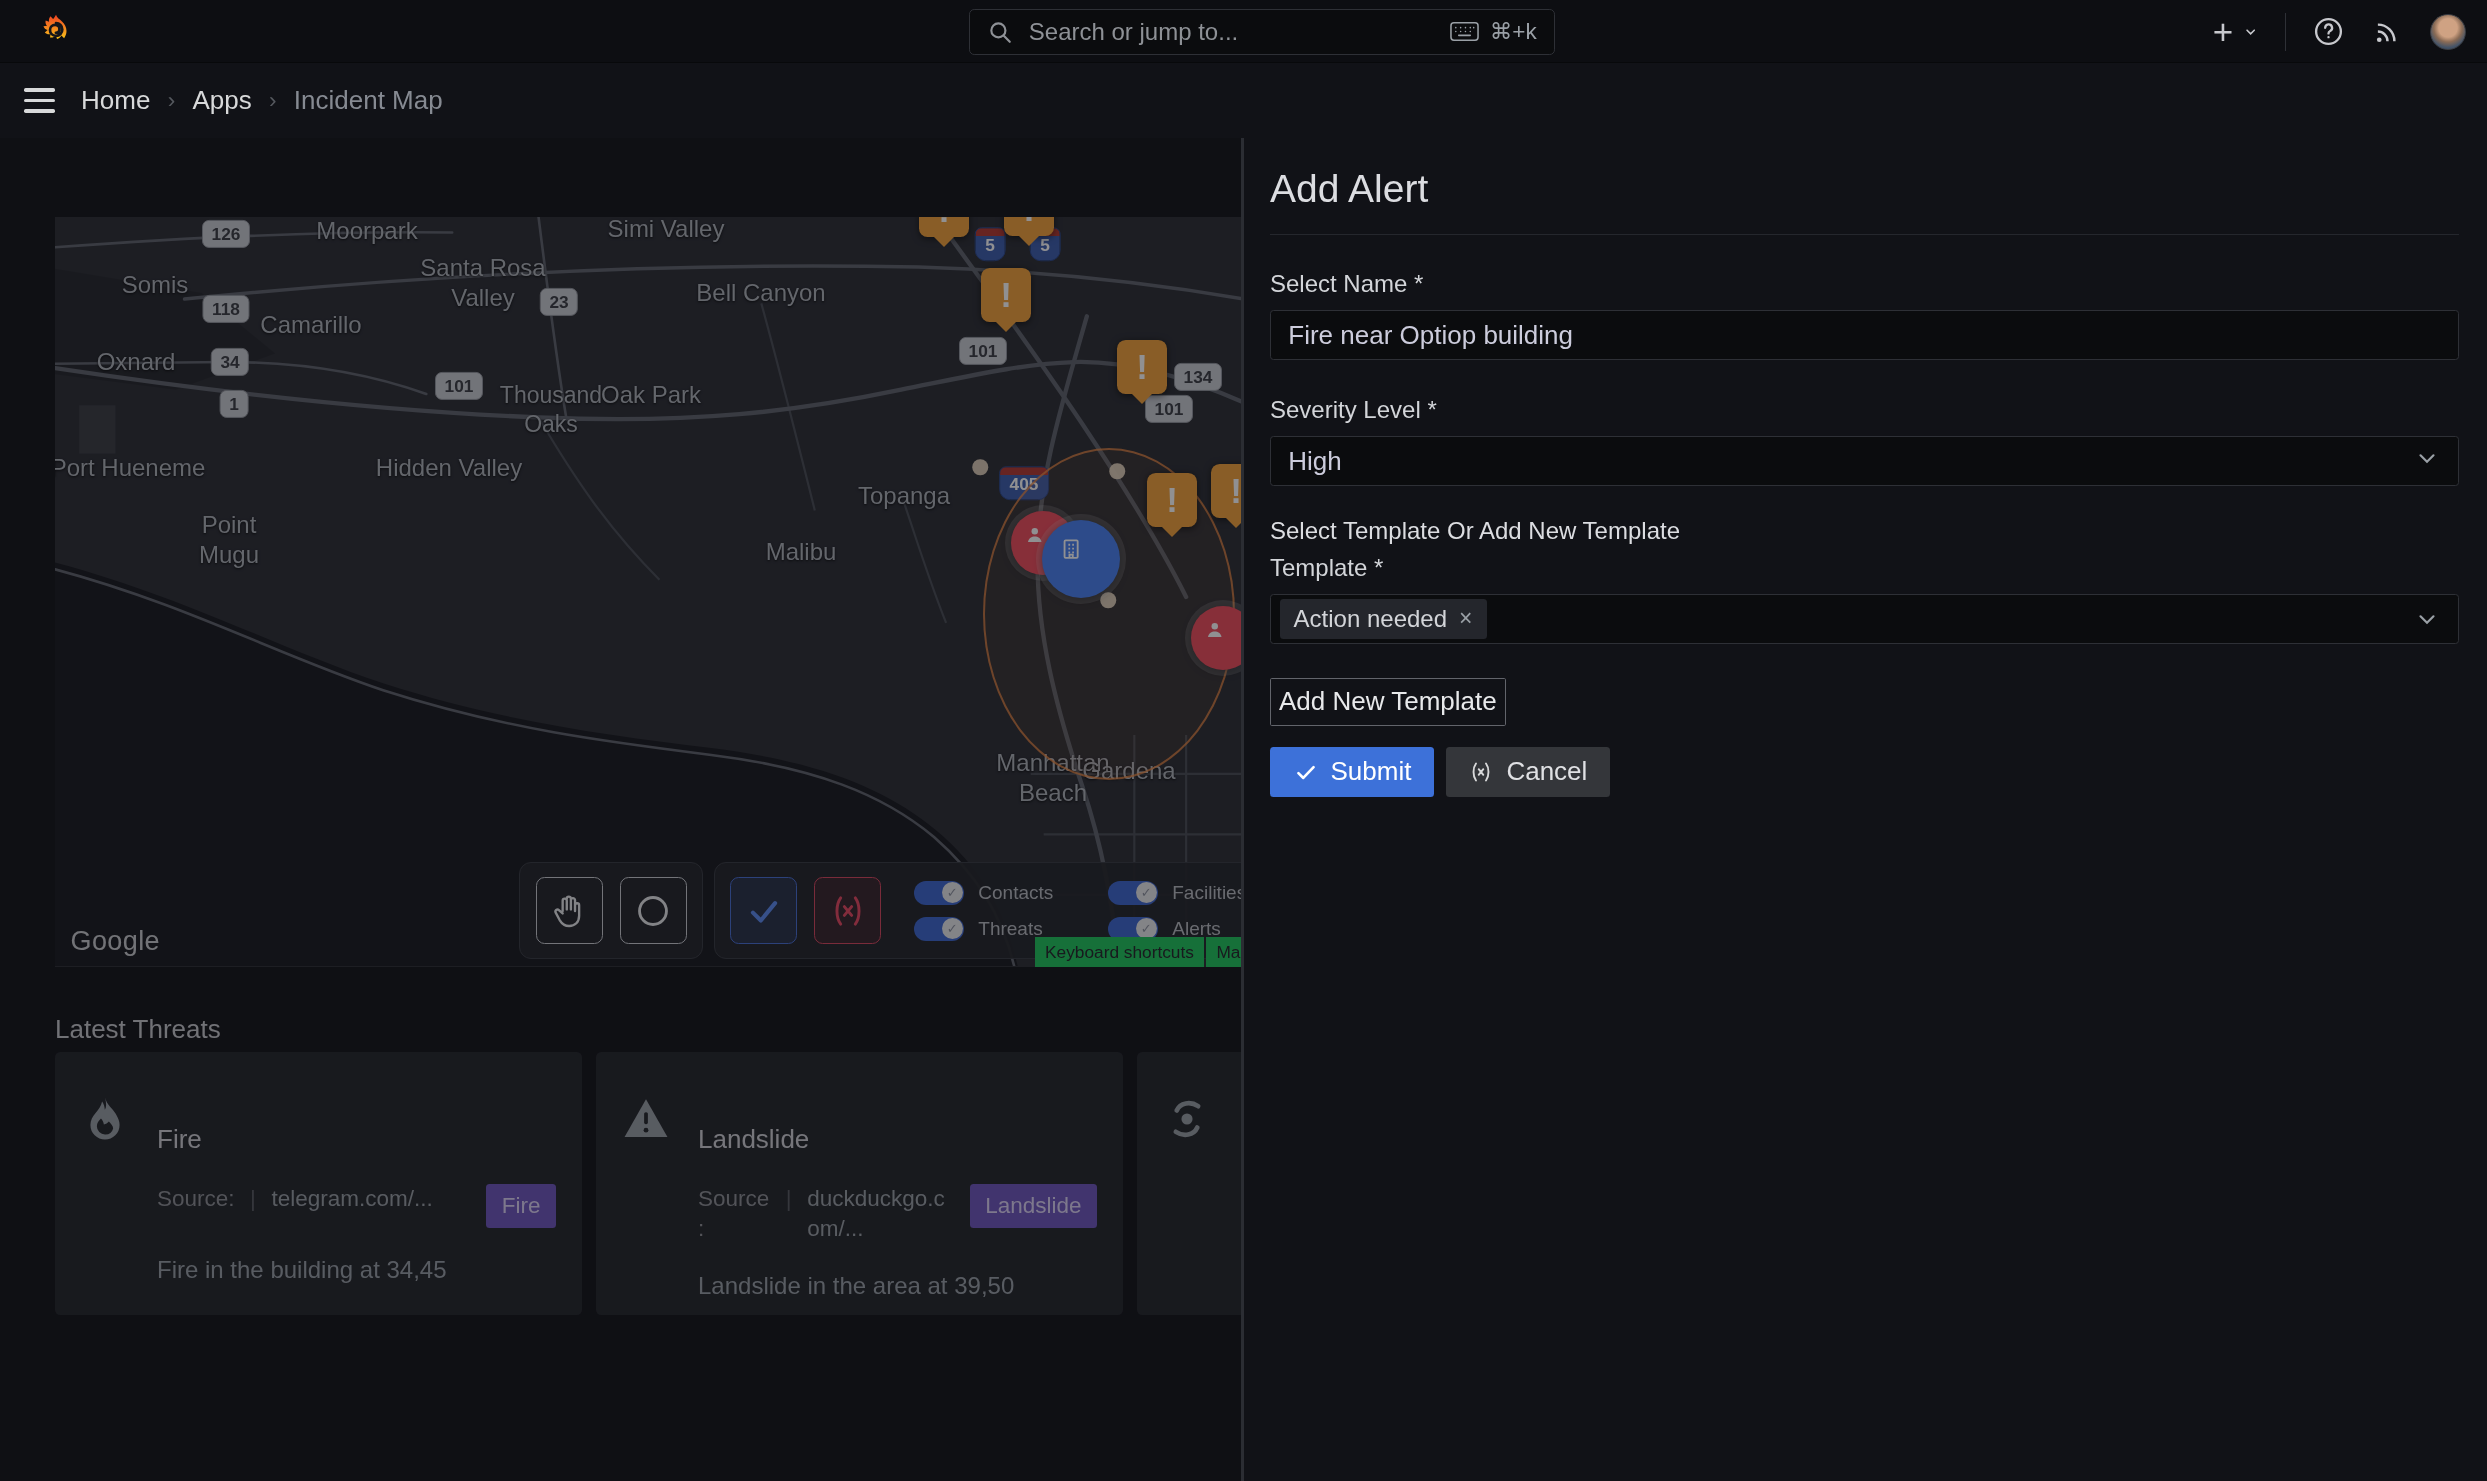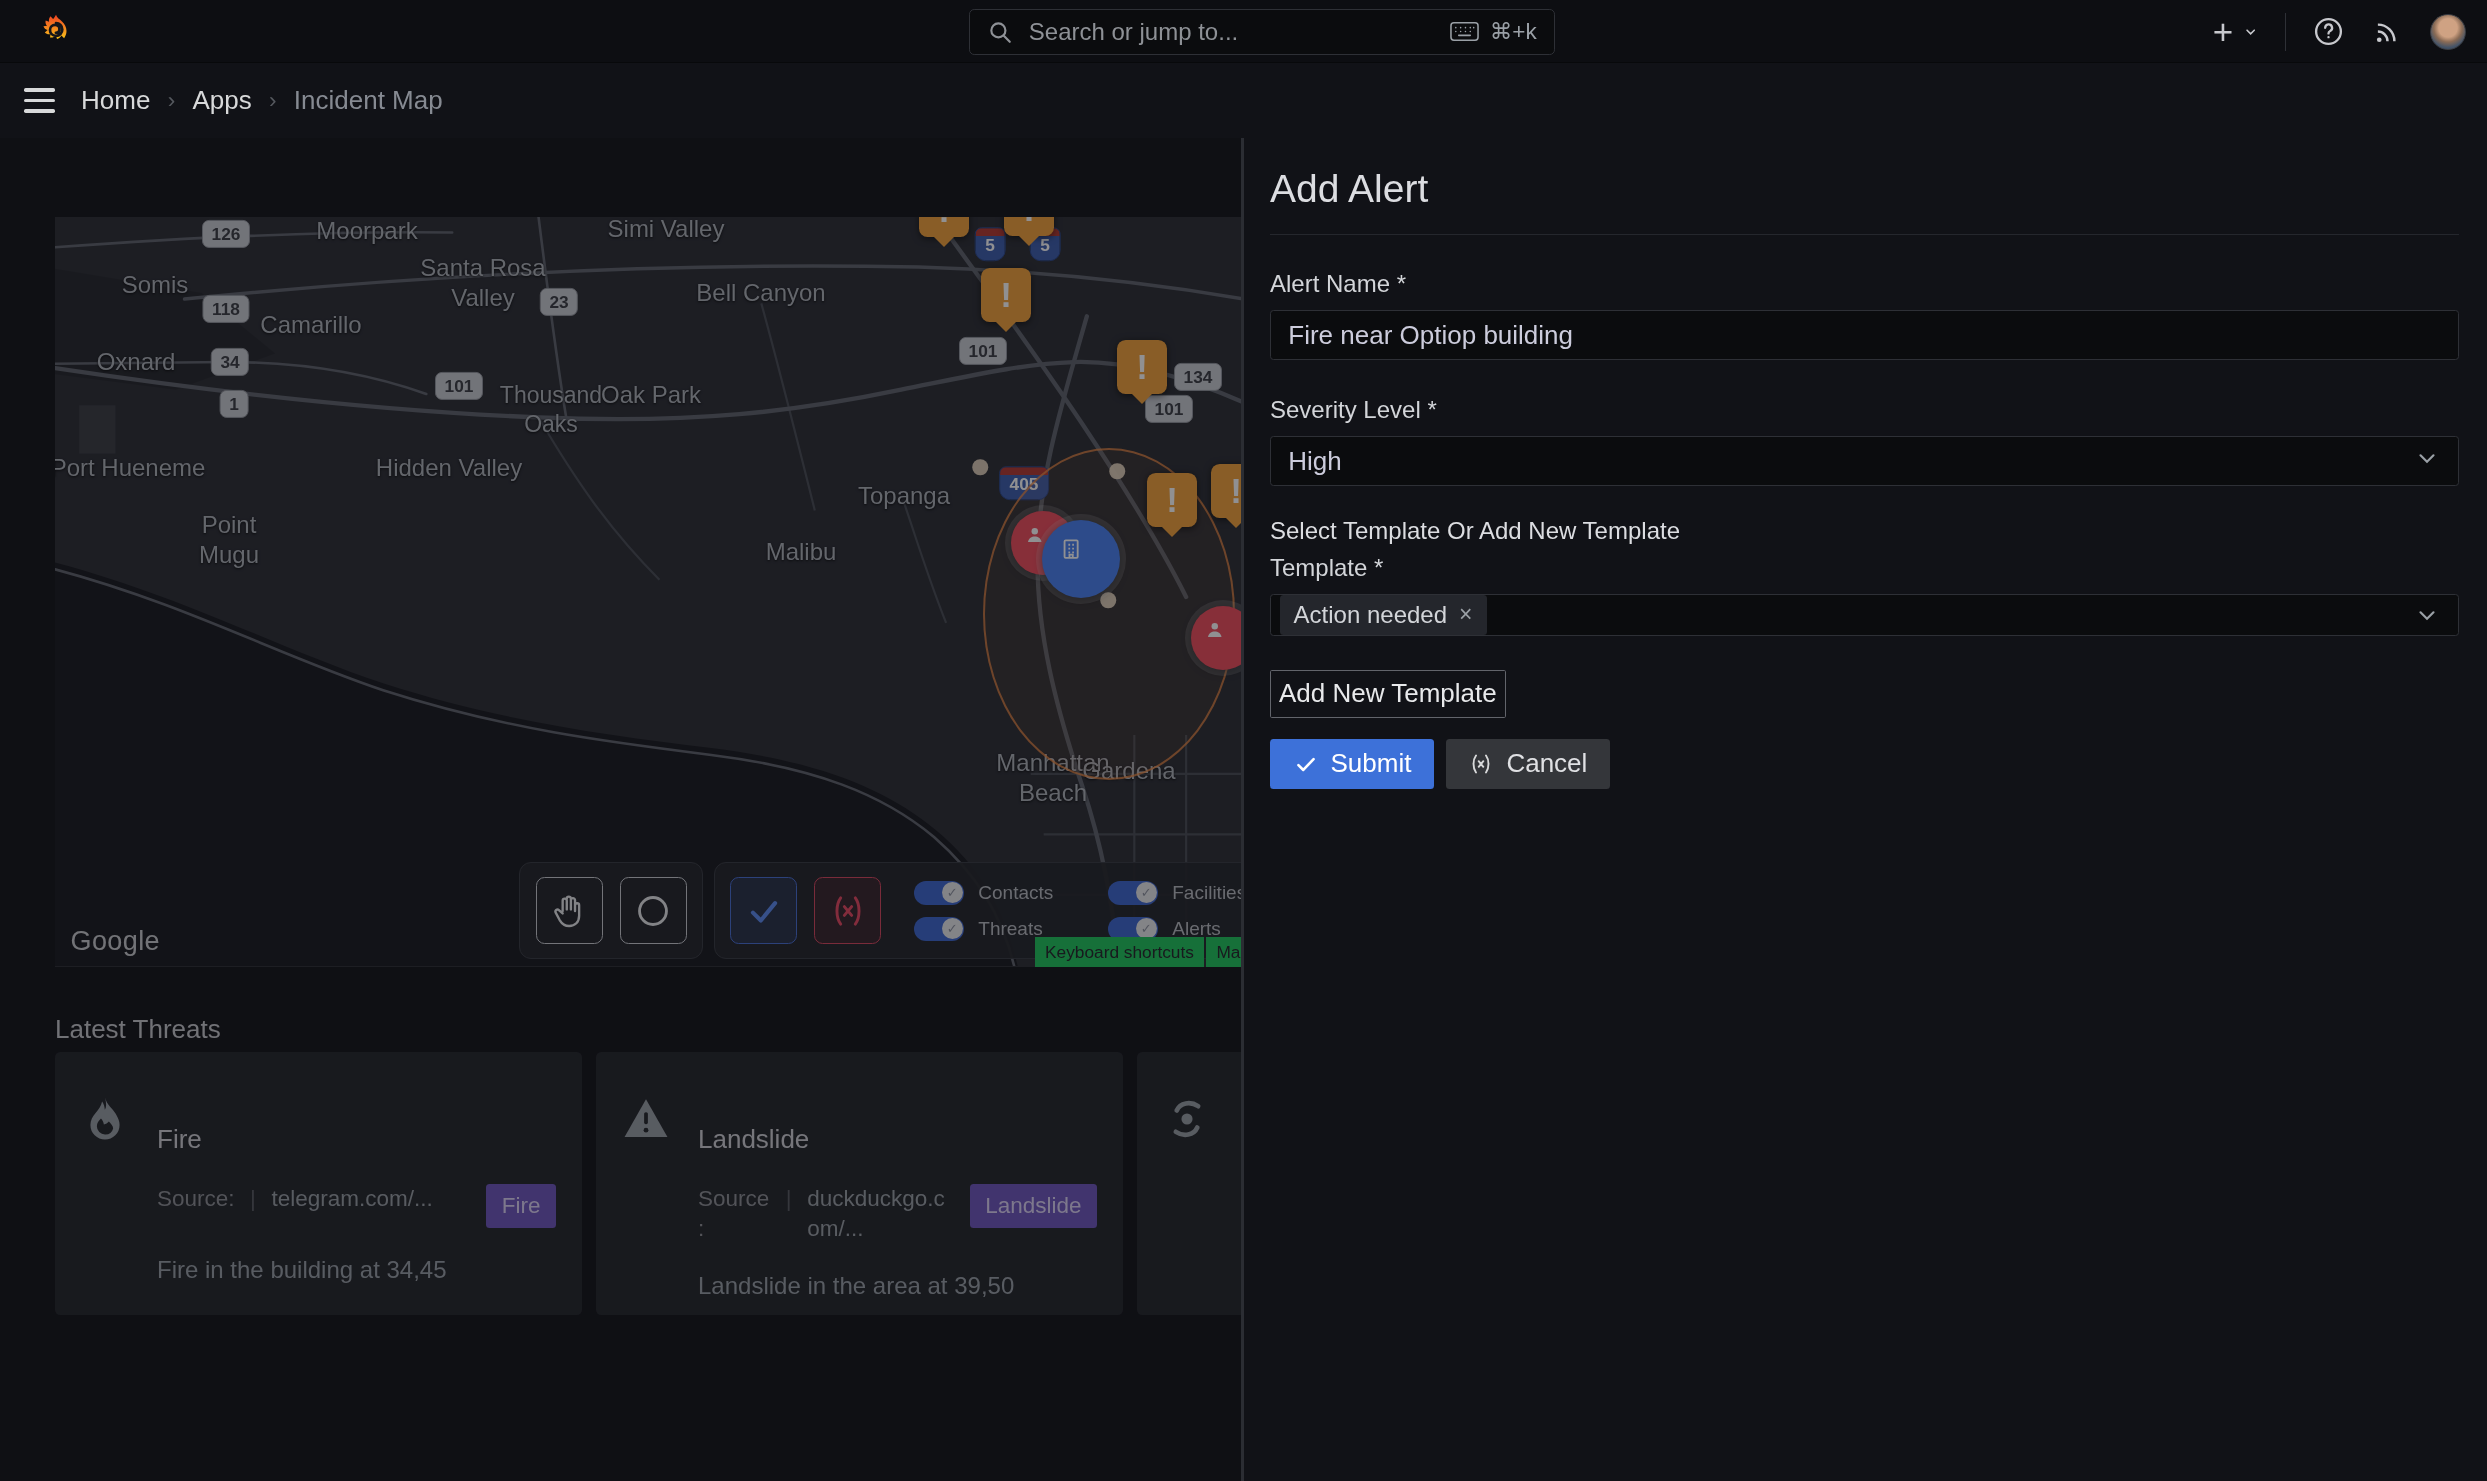--- a/index.html
+++ b/index.html
@@ -109,21 +109,21 @@
   .drawer-handle { position:absolute; left:-2.6px; top:0; bottom:0; width:2.6px; background:#2b2d33; cursor:col-resize; }
   .drawer-title { margin-top:29px; font-size:39px; font-weight:500; color:#dcdde1; }
   .drawer-divider { height:0.9px; background:#25272d; margin-top:22.5px; }
   .field-label { margin-top:36px; font-size:24px; color:#d3d5d9; }
   .tmpl-label { margin-top:8.6px; }
   .input, .select { margin-top:12px; height:50px; background:#0b0c0e; border:0.9px solid #2e3036;
     border-radius:3.5px; display:flex; align-items:center; padding:0 17.3px; font-size:26px;
     color:#ccccdc; cursor:text; }
   .select { justify-content:space-between; cursor:pointer; }
   .select .chev svg { width:26px; height:26px; }
-  .multi-select { margin-top:12px; height:42px; background:#0b0c0e; border:0.9px solid #2e3036;
+  .multi-select { margin-top:12px; height:50px; background:#0b0c0e; border:0.9px solid #2e3036;
     border-radius:3.5px; display:flex; align-items:center; justify-content:space-between;
     padding:0 17.3px 0 8.6px; cursor:pointer; }
   .tag-chip { display:flex; align-items:center; gap:12px; background:#24262c; border-radius:3.5px;
     padding:6px 14px; font-size:24px; color:#d3d5d9; }
   .chip-x { color:#9aa0a6; font-size:23px; cursor:pointer; }
   .section-label { margin-top:31px; font-size:24px; font-weight:500; color:#dcdde1; }
   .btn-outline { margin-top:34px; display:inline-flex; align-items:center; height:48px; padding:0 8px;
     background:transparent; border:0.9px solid #62646b; border-radius:1.7px; font-size:26px;
     color:#e8e9eb; cursor:pointer; }
   .btn-row { margin-top:21px; display:flex; gap:12px; }
@@ -448,21 +448,21 @@
 
     <div class="dim-overlay"></div>
   </section>
 
   <aside class="drawer">
     <div class="drawer-handle"></div>
 
     <h1 class="drawer-title">Add Alert</h1>
     <div class="drawer-divider"></div>
 
-    <div class="field-label">Alert Name *</div>
+    <div class="field-label">Select Name *</div>
     <div class="input">
       <span>Fire near Optiop building</span>
     </div>
 
     <div class="field-label">Severity Level *</div>
     <div class="select">
       <span>High</span>
       <span class="chev">
         <svg viewBox="0 0 24 24" fill="none" stroke="#9aa0a6" stroke-width="2" stroke-linecap="round">
             <path d="m6 9.5 6 6 6-6"></path>

